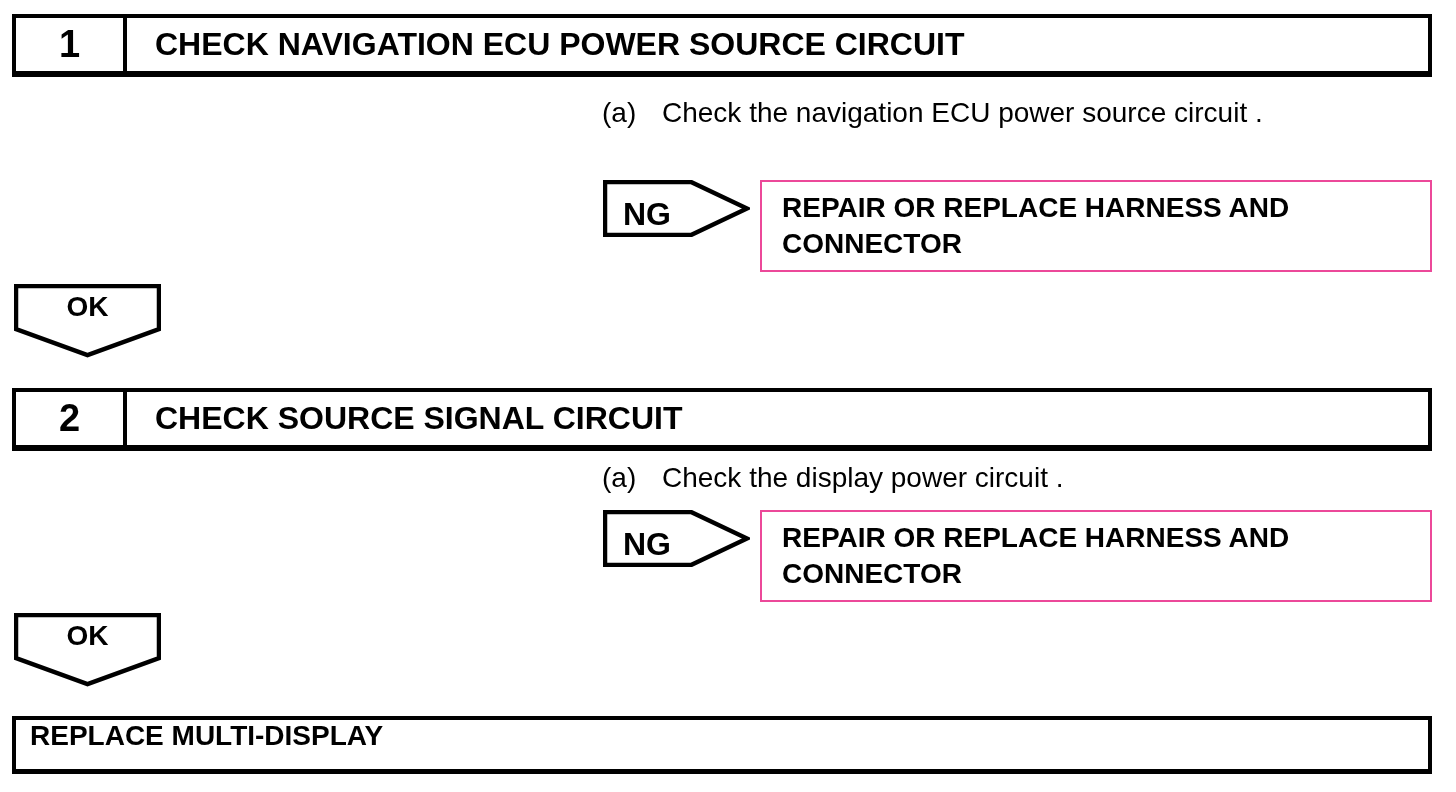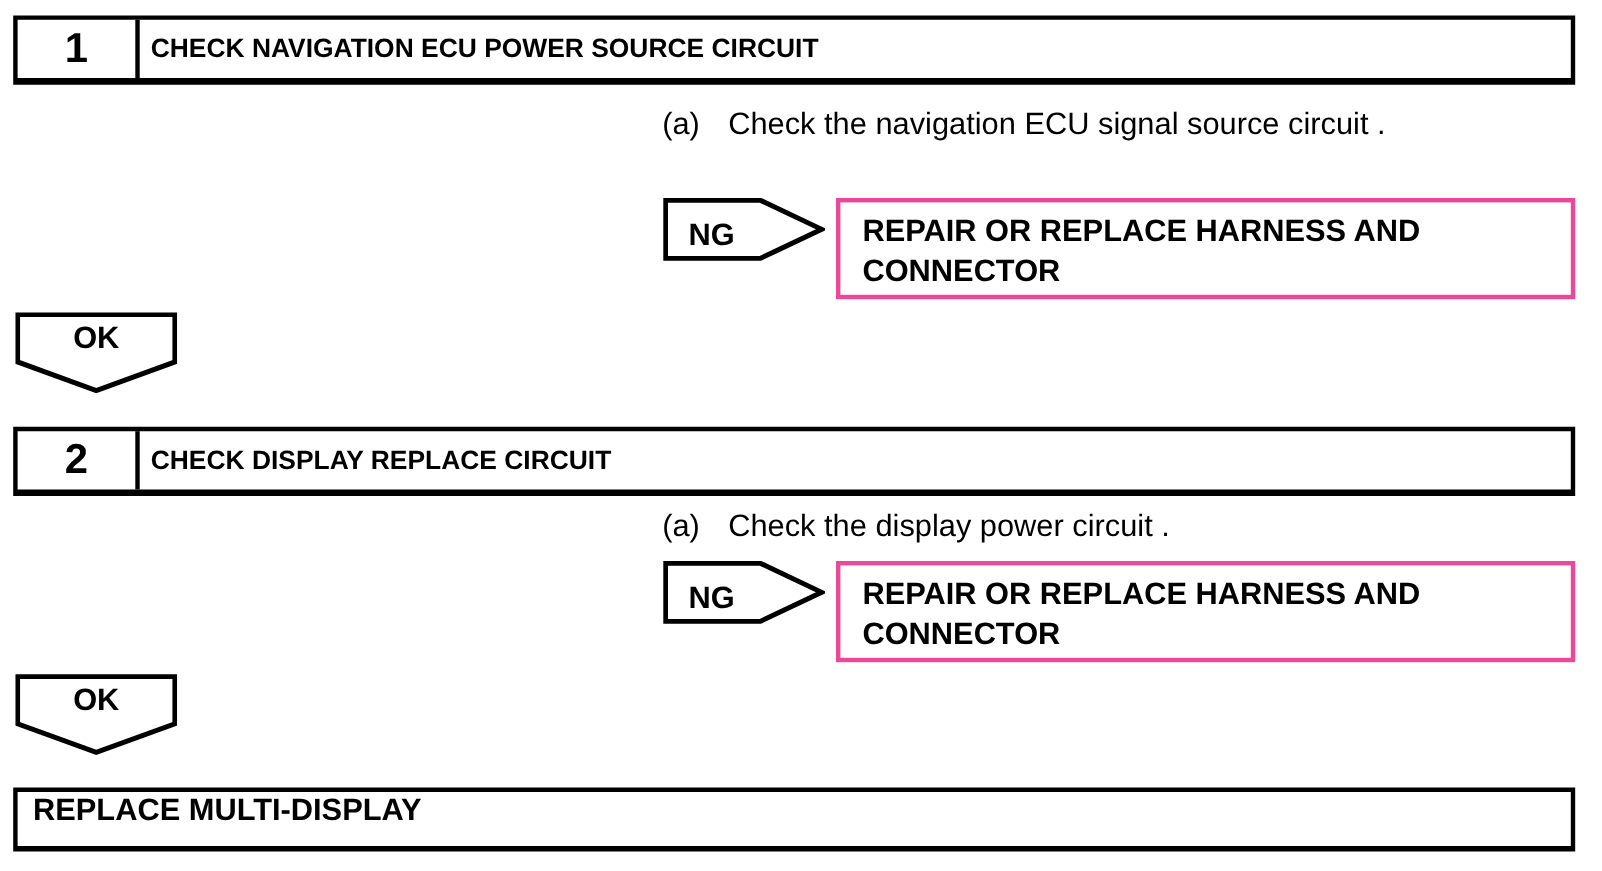--- a/index.html
+++ b/index.html
@@ -16,44 +16,44 @@
     box-sizing:border-box; border:4px solid #000; border-bottom-width:6px;
     background:#fff; display:flex; align-items:stretch;
   }
   .step-number {
     width:111px; box-sizing:border-box; border-right:4px solid #000;
     display:flex; align-items:center; justify-content:center;
     font-weight:bold; font-size:38px;
   }
   .step-title {
     flex:1; display:flex; align-items:center;
-    padding-left:10px; font-weight:bold; font-size:24px;
+    padding-left:28px; font-weight:bold; font-size:32px;
     white-space:nowrap; overflow:hidden;
   }
 
   
   .instruction {
     position:absolute; left:602px; font-size:28px; line-height:34px;
     display:flex; white-space:nowrap;
   }
   .instr-label { width:60px; flex:0 0 auto; }
 
   
   .ng-tag { position:absolute; left:603px; width:147px; height:57px; }
   .ng-tag svg { position:absolute; left:0; top:0; display:block; }
   .ng-label {
     position:absolute; left:0; top:0; width:88px; height:68px;
     display:flex; align-items:center; justify-content:center;
-    font-weight:bold; font-size:28px;
+    font-weight:bold; font-size:32px;
   }
 
   
   .action-box {
     position:absolute; left:760px; width:672px; height:92px;
-    box-sizing:border-box; border:4px solid #ec4899; background:#fff;
+    box-sizing:border-box; border:2px solid #ec4899; background:#fff;
     padding:8px 10px 0 20px; font-weight:bold; font-size:28px; line-height:36px;
     white-space:nowrap; overflow:hidden;
   }
 
   
   .ok-tag { position:absolute; left:14px; width:147px; height:74px; }
   .ok-tag svg { position:absolute; left:0; top:0; display:block; }
   .ok-label {
     position:absolute; left:0; top:0; width:147px; height:46px;
     display:flex; align-items:center; justify-content:center;
@@ -75,21 +75,21 @@
 
 <div class="page">
 
   <div class="step-header" style="top:14px;">
     <div class="step-number">1</div>
     <div class="step-title">CHECK NAVIGATION ECU POWER SOURCE CIRCUIT</div>
   </div>
 
   <div class="instruction" style="top:96px;">
     <span class="instr-label">(a)</span>
-    <span class="instr-text">Check the navigation ECU signal source circuit .</span>
+    <span class="instr-text">Check the navigation ECU power source circuit .</span>
   </div>
 
   <div class="ng-tag" style="top:180px;">
     <svg width="147" height="57" viewBox="0 0 147 57">
       <polygon class="shape-line" points="2,2 88,2 144,28.5 88,55 2,55"></polygon>
     </svg>
     <span class="ng-label">NG</span>
   </div>
 
   <div class="action-box" style="top:180px;">
@@ -99,21 +99,21 @@
 
   <div class="ok-tag" style="top:284px;">
     <svg width="147" height="74" viewBox="0 0 147 74">
       <polygon class="shape-line" points="2,2 145,2 145,45 73.5,71 2,45"></polygon>
     </svg>
     <span class="ok-label">OK</span>
   </div>
 
   <div class="step-header" style="top:388px;">
     <div class="step-number">2</div>
-    <div class="step-title">CHECK DISPLAY REPLACE CIRCUIT</div>
+    <div class="step-title">CHECK SOURCE SIGNAL CIRCUIT</div>
   </div>
 
   <div class="instruction" style="top:461px;">
     <span class="instr-label">(a)</span>
     <span class="instr-text">Check the display power circuit .</span>
   </div>
 
   <div class="ng-tag" style="top:510px;">
     <svg width="147" height="57" viewBox="0 0 147 57">
       <polygon class="shape-line" points="2,2 88,2 144,28.5 88,55 2,55"></polygon>

